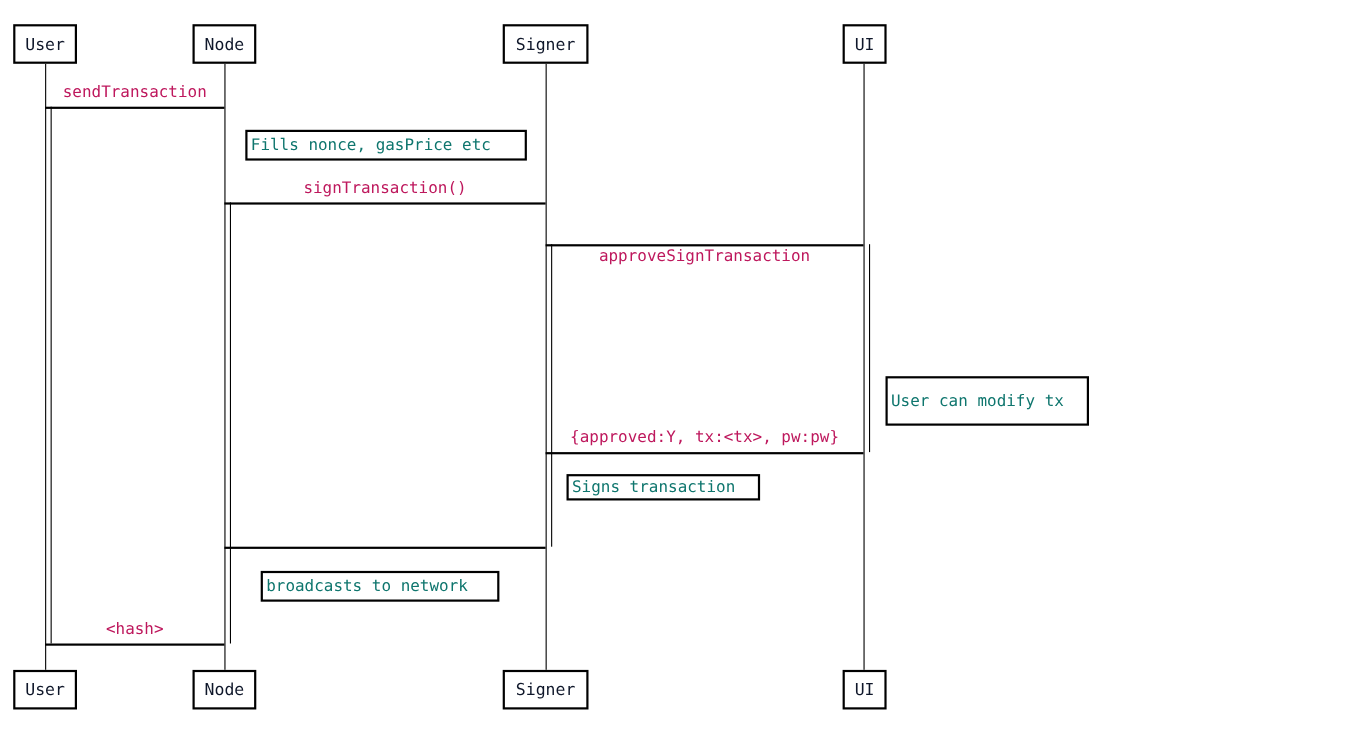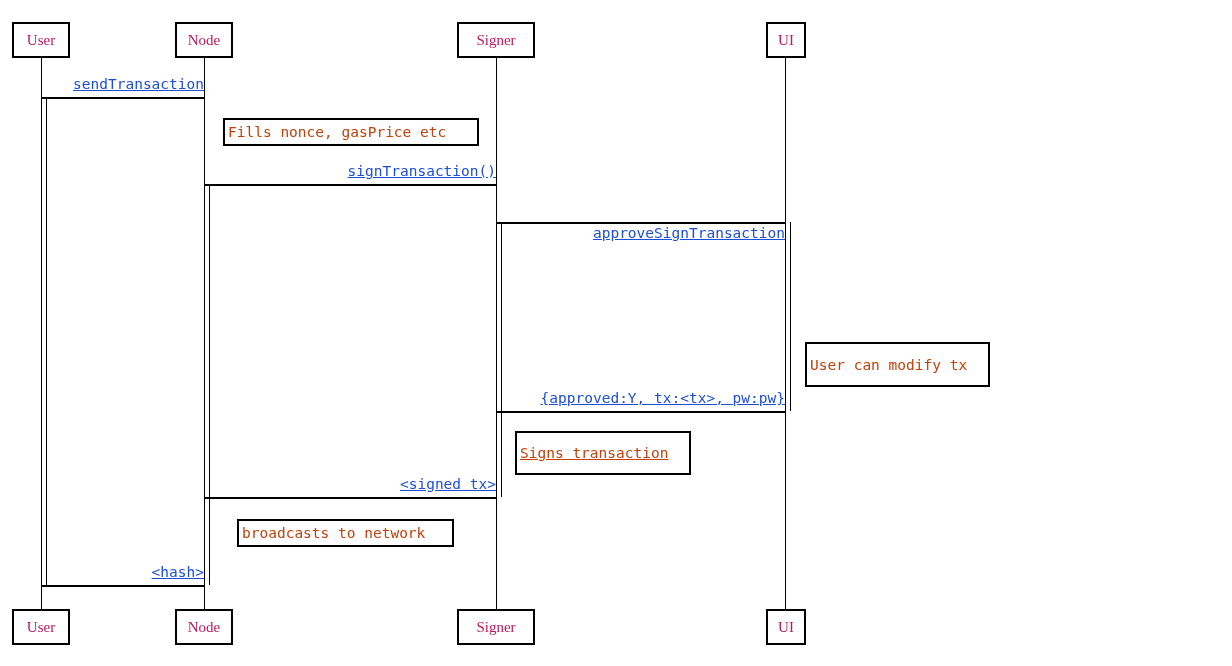--- a/index.html
+++ b/index.html
@@ -19,25 +19,24 @@
   
   .participant {
     position: absolute;
     box-sizing: border-box;
     border: 2px solid #000000;
     background: #ffffff;
     display: flex;
     align-items: center;
     justify-content: center;
     font-size: 15px;
-    color: #be185d;
+    color: #0f172a;
     letter-spacing: 0px;
     white-space: nowrap;
     z-index: 6;
-    font-family: Liberation Serif, serif;
   }
 
   
   .lifeline {
     position: absolute;
     width: 0;
     border-left: 1.6px solid #000000;
     z-index: 1;
   }
 
@@ -52,36 +51,35 @@
   
   .msg-line {
     position: absolute;
     height: 0;
     border-top: 2px solid #000000;
     z-index: 4;
   }
   .msg-label {
     position: absolute;
     font-size: 14.5px;
-    color: #1d4ed8;
+    color: #be185d;
     white-space: nowrap;
-    text-align: right;
+    text-align: center;
     z-index: 5;
     letter-spacing: 0px;
-    text-decoration: underline;
   }
 
   
   .note {
     position: absolute;
     box-sizing: border-box;
     border: 2px solid #000000;
     background: #ffffff;
     font-size: 14.5px;
-    color: #c2410c;
+    color: #0f766e;
     display: flex;
     align-items: center;
     white-space: nowrap;
     overflow: hidden;
     padding-left: 3px;
     z-index: 7;
     letter-spacing: 0px;
   }
 </style>
 </head>
@@ -107,31 +105,30 @@
   <div class="msg-line" style="left:41px;  top:585px; width:163px;"></div>
 
   <div class="msg-label" style="left:41px; top:76px; width:163px;">sendTransaction</div>
 
   <div class="msg-label" style="left:204px; top:163px; width:292px;">signTransaction()</div>
 
   <div class="msg-label" style="left:496px; top:201px; width:289px;margin-top:24px;">approveSignTransaction</div>
 
   <div class="msg-label" style="left:496px; top:390px; width:289px;">{approved:Y, tx:&lt;tx&gt;, pw:pw}</div>
 
-  <div class="msg-label" style="left:204px; top:476px; width:292px;">&lt;signed tx&gt;</div>
 
   <div class="msg-label" style="left:41px; top:564px; width:163px;">&lt;hash&gt;</div>
 
   <div class="note" style="left:223px; top:118px; width:256px; height:28px;">Fills nonce, gasPrice etc</div>
 
 
 
   <div class="note" style="left:805px; top:342px; width:185px; height:45px;">User can modify tx</div>
 
-  <div class="note" style="left:515px; top:431px; width:176px; height:44px;text-decoration:underline;">Signs transaction</div>
+  <div class="note" style="left:515px; top:431px; width:176px; height:24px;">Signs transaction</div>
 
   <div class="note" style="left:237px; top:519px; width:217px; height:28px;">broadcasts to network</div>
 
   <div class="participant" style="left:12px; top:22px; width:58px; height:36px;">User</div>
 
   <div class="participant" style="left:175px; top:22px; width:58px; height:36px;">Node</div>
 
   <div class="participant" style="left:457px; top:22px; width:78px; height:36px;">Signer</div>
 
   <div class="participant" style="left:766px; top:22px; width:40px; height:36px;">UI</div>

